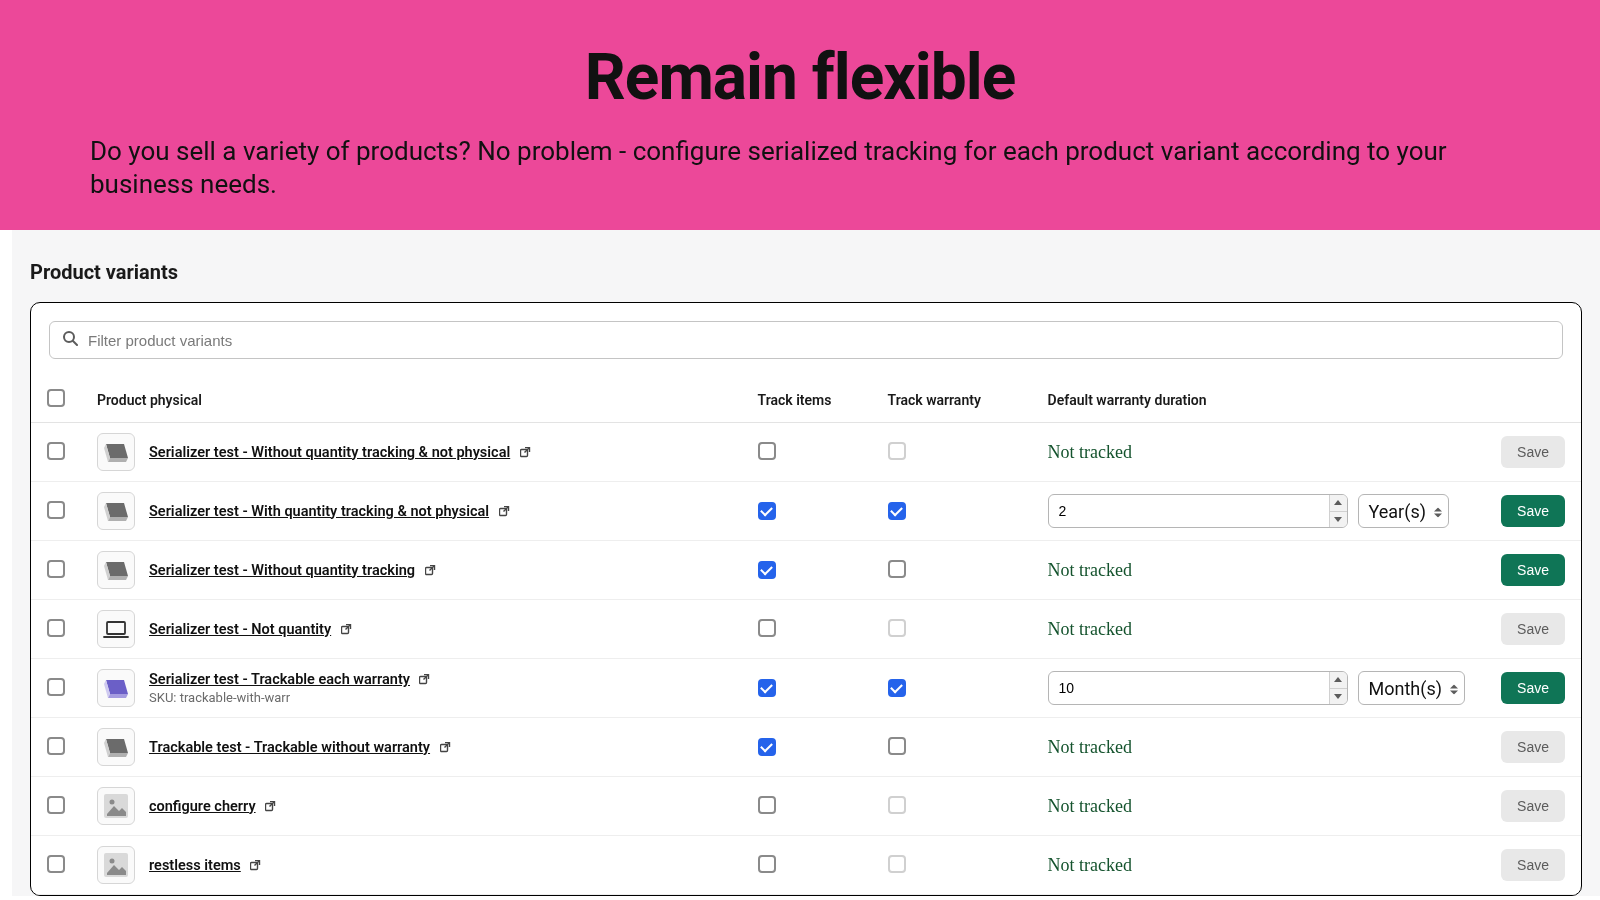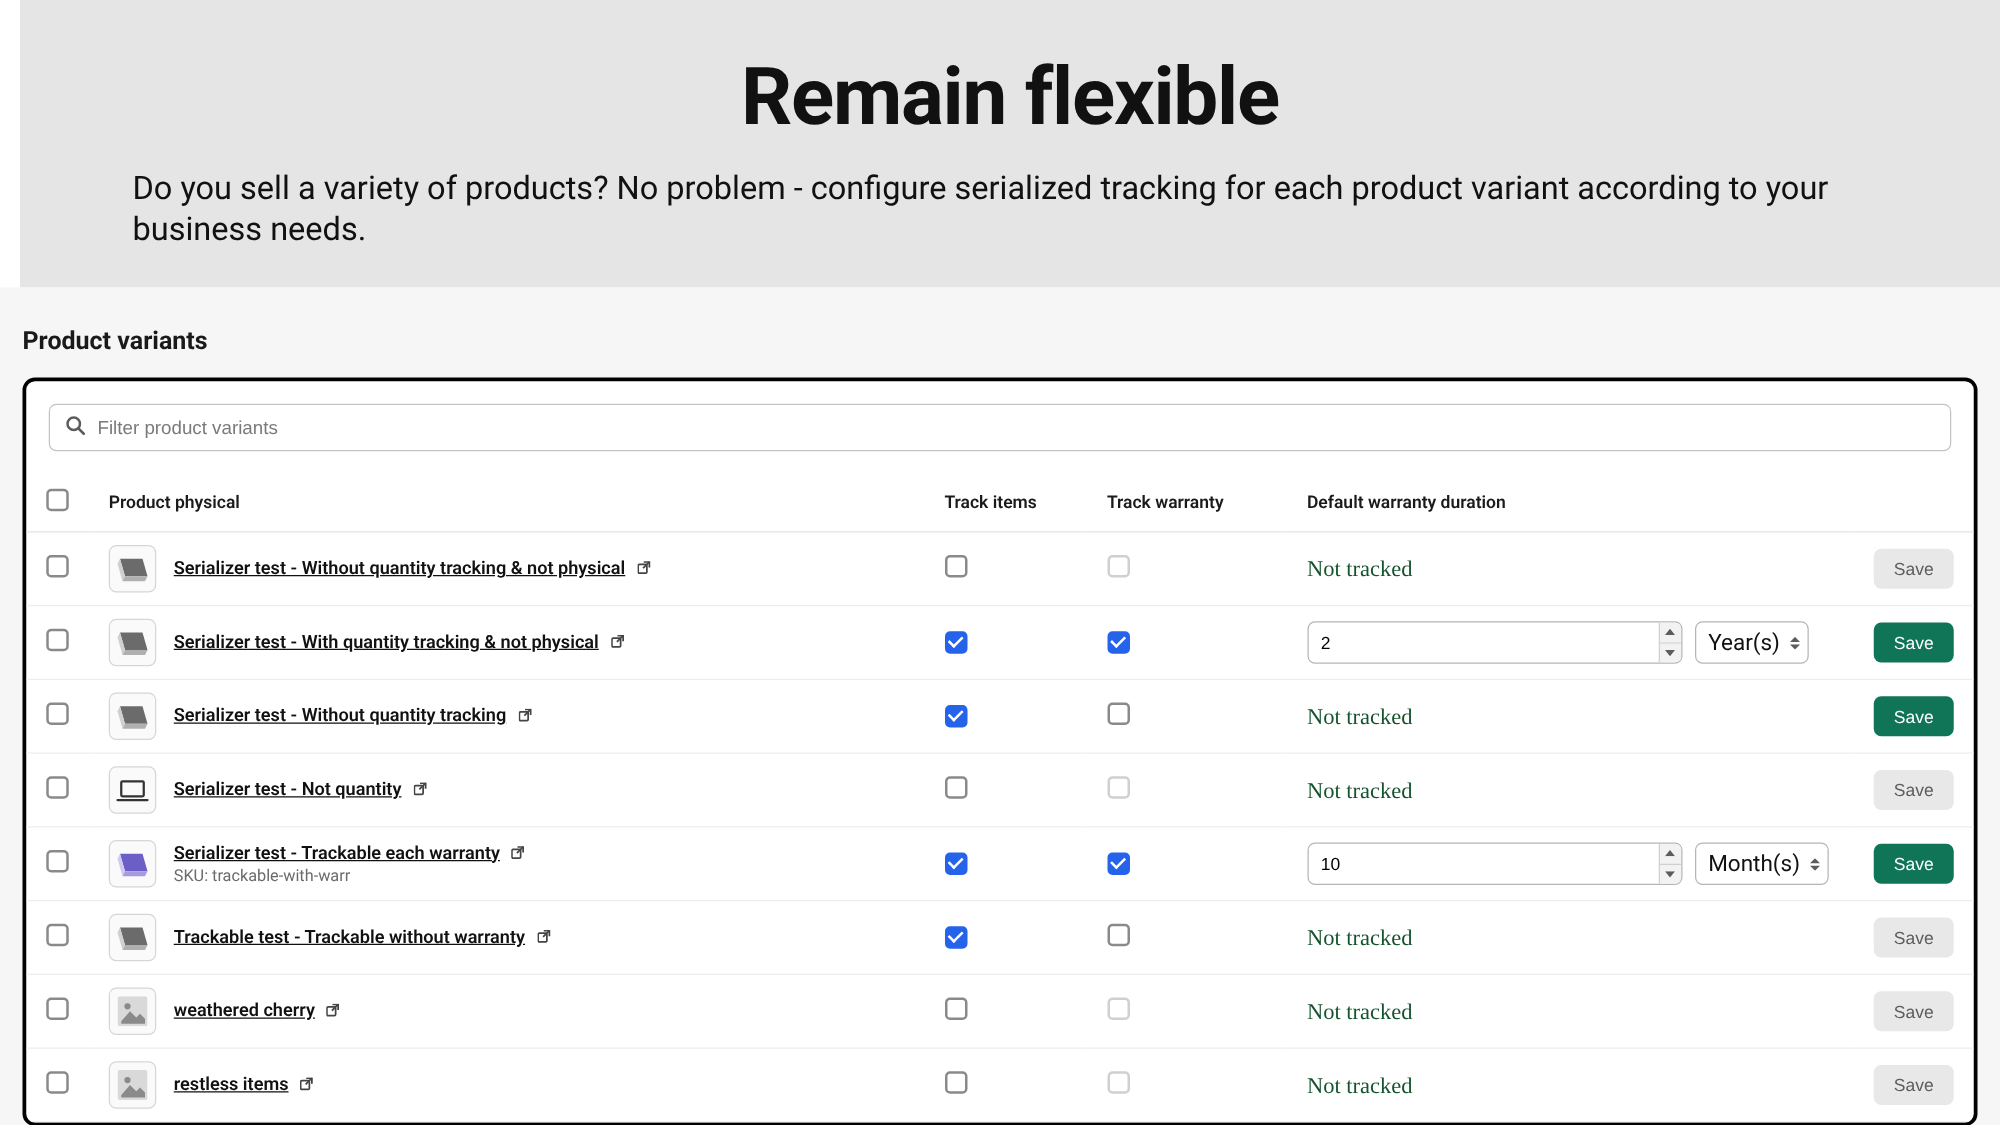--- a/index.html
+++ b/index.html
@@ -2,51 +2,51 @@
 <html><head>
   <meta charset="utf-8">
   <style>
     * { box-sizing: border-box; margin: 0; padding: 0; }
     body {
       font-family: -apple-system, BlinkMacSystemFont, "Segoe UI", Roboto, Helvetica, Arial, sans-serif;
       background: #ffffff;
       color: #111;
     }
     .hero {
-      background: #e5e5e5;
+      background: #ec4899;
       padding: 40px 90px 30px 90px;
-      margin-left: 16px;
     }
     .hero h1 {
       font-size: 64px;
       font-weight: 700;
       text-align: center;
       letter-spacing: -1px;
       margin-bottom: 20px;
     }
     .hero p {
       font-size: 26px;
       line-height: 1.25;
       font-weight: 400;
       color: #111;
     }
     .content-wrap {
       background: #f6f6f7;
       padding: 30px 18px 0 18px;
+      margin-left: 12px;
     }
     .section-title {
       font-size: 20px;
       font-weight: 700;
       margin-bottom: 18px;
       color: #1a1a1a;
     }
     .card {
       background: #ffffff;
       border-radius: 10px;
-      border: 3px solid #000000;
+      border: 1px solid #000000;
       overflow: hidden;
     }
     .filter-row {
       padding: 18px;
     }
     .filter-input-wrap {
       display: flex;
       align-items: center;
       border: 1px solid #c4c4c4;
       border-radius: 6px;
@@ -525,21 +525,21 @@
             <td class="col-check"><span class="row-check"></span></td>
             <td class="col-product">
     <div class="product-cell">
       <span class="thumb">
                   <svg width="24" height="24">
                     <use href="#ic-placeholder"></use>
                   </svg>
                 </span>
       <div class="product-text">
         <span>
-          <span class="product-link">weathered cherry</span>
+          <span class="product-link">configure cherry</span>
           <span class="ext-icon"><svg width="11" height="11">
                         <use href="#ic-ext2"></use>
                       </svg></span>
         </span>
 
       </div>
     </div>
             </td>
             <td class="col-track-items"><span class="cb "></span></td>
             <td class="col-track-warranty"><span class="cb disabled"></span></td>

